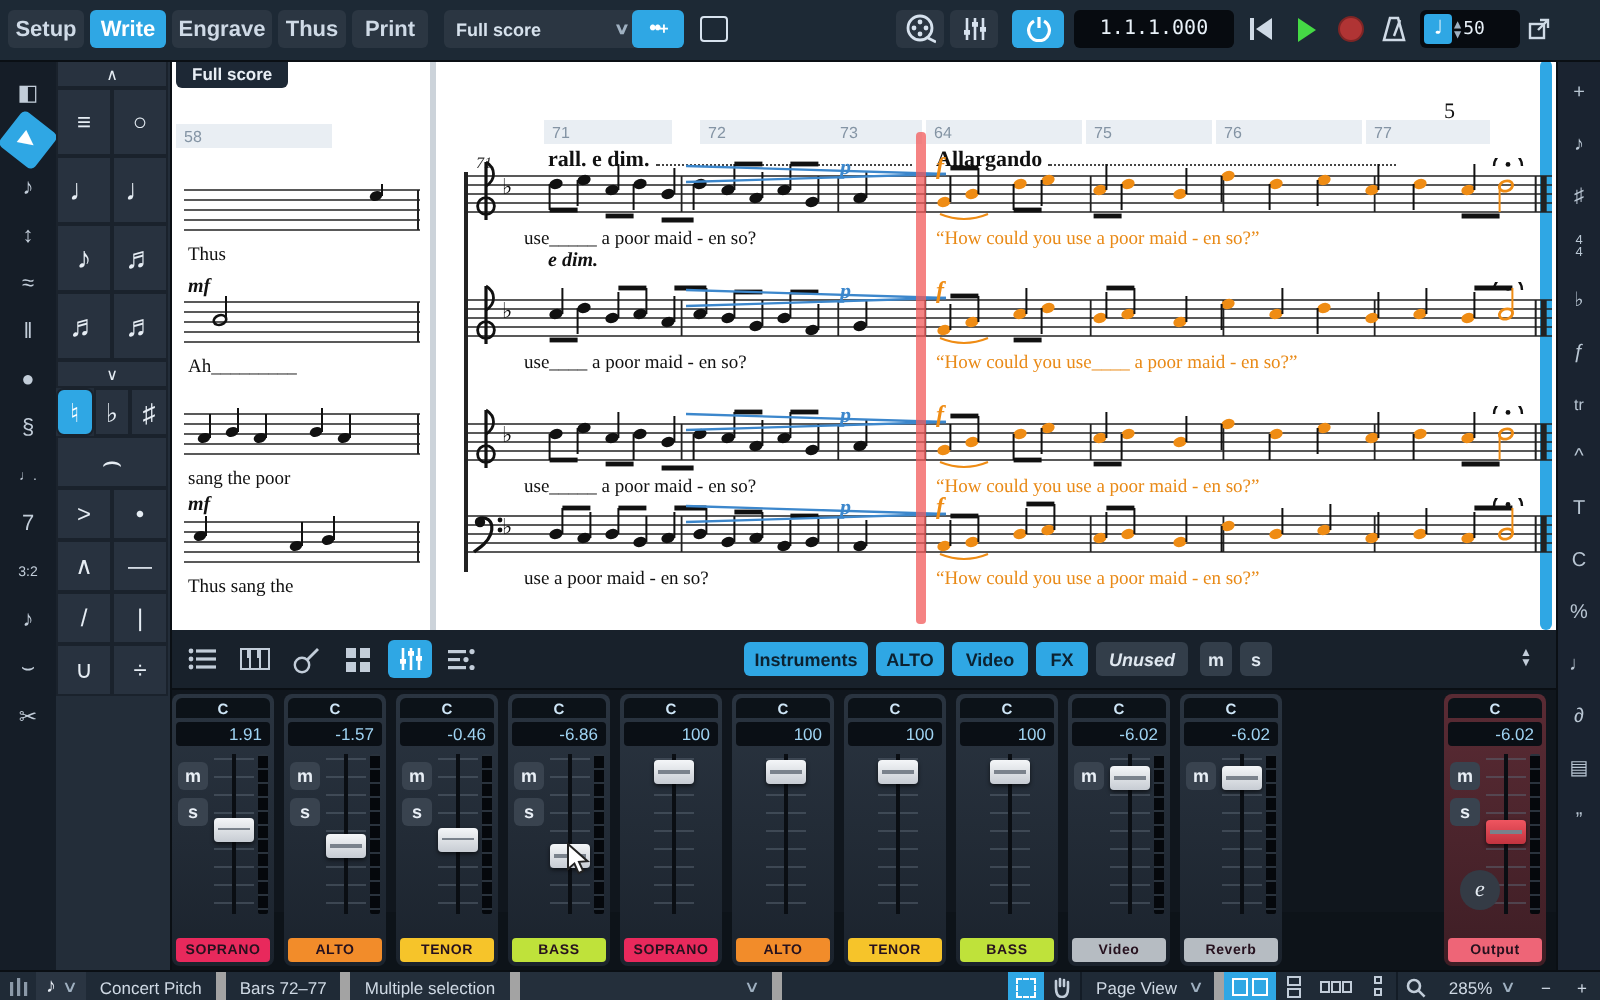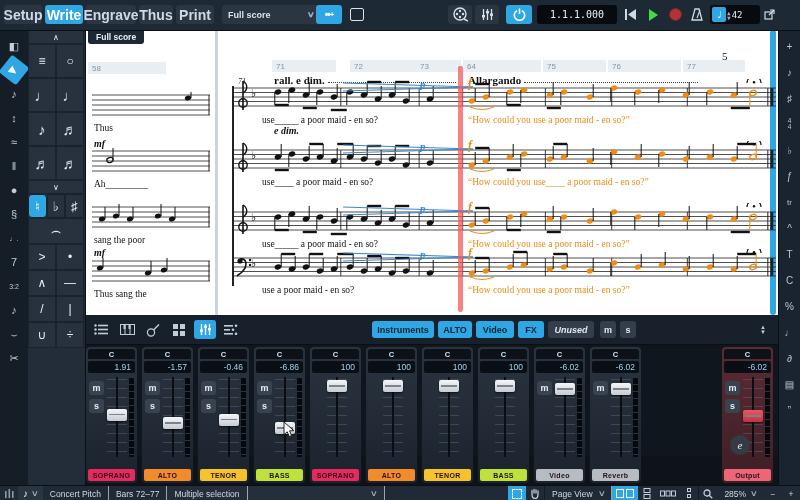--- a/index.html
+++ b/index.html
@@ -5,21 +5,21 @@
   html,body{margin:0;padding:0;background:#0d1319;}
   .app{position:relative;width:800px;height:500px;overflow:hidden;background:#0d1319;
        font-family:"Liberation Sans",sans-serif;color:#c8d4e0;font-size:10px;
        -webkit-font-smoothing:antialiased;}
   .abs{position:absolute;}
   
   .topbar{position:absolute;left:0;top:0;width:800px;height:30px;background:#1d2935;
           border-bottom:1px solid #0a0f14;z-index:40;}
   .chip{position:absolute;top:5px;height:19px;border-radius:3px;background:#2b3642;
         display:flex;align-items:center;justify-content:center;color:#cfdae6;
-        font-size:14px;font-weight:bold;cursor:default;}
+        font-size:11px;font-weight:bold;cursor:default;}
   .chip.blue{background:#2fa7e4;color:#fff;}
   .chip.icon{color:#d7e2ee;}
   .sel{background:#2b3642;border-radius:3px;display:flex;align-items:center;
        justify-content:space-between;padding:0 6px;color:#d6e1ec;font-size:9px;font-weight:bold;}
   .chev{font-size:8px;color:#9fb0c0;transform:scaleX(1.4);}
   .disp{background:#070b10;border-radius:3px;color:#e8f1f8;
         font-family:"DejaVu Sans Mono",monospace;font-size:10px;
         display:flex;align-items:center;justify-content:center;}
   .tri-play{width:0;height:0;border-left:9px solid #45d945;border-top:6px solid transparent;
             border-bottom:6px solid transparent;}
@@ -101,21 +101,21 @@
        font-size:7px;font-weight:bold;color:#26111e;display:flex;align-items:center;justify-content:center;
        letter-spacing:.3px;}
   .strip.output{background:linear-gradient(#5a2b34,#3e1e25);}
   .strip.output .cap{background:linear-gradient(#ef5560,#c2333f);}
   .ebtn{position:absolute;left:6px;bottom:4px;width:20px;height:20px;border-radius:50%;background:#343b45;
         color:#e8eef5;font-family:"Liberation Serif",serif;font-style:italic;font-size:11px;
         display:flex;align-items:center;justify-content:center;}
   
   .statusbar{position:absolute;left:0;top:485px;width:800px;height:15px;background:#1f2a36;z-index:40;
         display:flex;align-items:center;font-size:8.5px;color:#cfd9e4;border-top:1px solid #0a0f14;}
-  .sb-sec{display:flex;align-items:center;height:15px;padding:0 7px;border-right:1px solid #a3a3a3;}
+  .sb-sec{display:flex;align-items:center;height:15px;padding:0 7px;border-right:5px solid #a3a3a3;}
   .sb-chip{display:flex;align-items:center;height:15px;padding:0 5px;background:#2a3542;}
   .sb-icon{display:flex;align-items:center;justify-content:center;width:18px;height:15px;}
   .sb-icon.on{background:#2fa7e4;color:#fff;}
   svg{display:block;}
 </style>
 </head>
 <body>
 
 <div class="app">
 
@@ -179,21 +179,21 @@
     </div>
     <div class="chip icon" style="left:687px;width:20px;background:transparent;">
       <svg width="12" height="13" viewBox="0 0 12 13">
         <path d="M4,1 L8,1 L11,12 L1,12 Z" fill="none" stroke="#cfdae6" stroke-width="1.3"></path>
         <line x1="6" y1="10" x2="9" y2="2" stroke="#cfdae6" stroke-width="1.2"></line>
       </svg>
     </div>
     <div class="disp abs" style="left:710px;top:5px;width:46px;height:19px;justify-content:flex-start;padding:0 2px;">
       <span class="chip blue" style="position:static;width:14px;height:15px;font-size:10px;border-radius:2px;">♩</span>
       <span style="font-size:6px;color:#9fb0c0;line-height:5px;margin:0 1px;">▲<br>▼</span>
-      <span style="font-size:9px;">42</span>
+      <span style="font-size:9px;">50</span>
     </div>
     <div class="chip icon" style="left:760px;width:18px;background:transparent;">
       <svg width="11" height="11" viewBox="0 0 11 11">
         <rect x="1" y="3" width="7" height="7" fill="none" stroke="#cfdae6" stroke-width="1.2"></rect>
         <path d="M6,1 L10,1 L10,5 M10,1 L5,6" fill="none" stroke="#cfdae6" stroke-width="1.2"></path>
       </svg>
     </div>
   </div>
 
   <div class="lstrip" id="lstrip">

